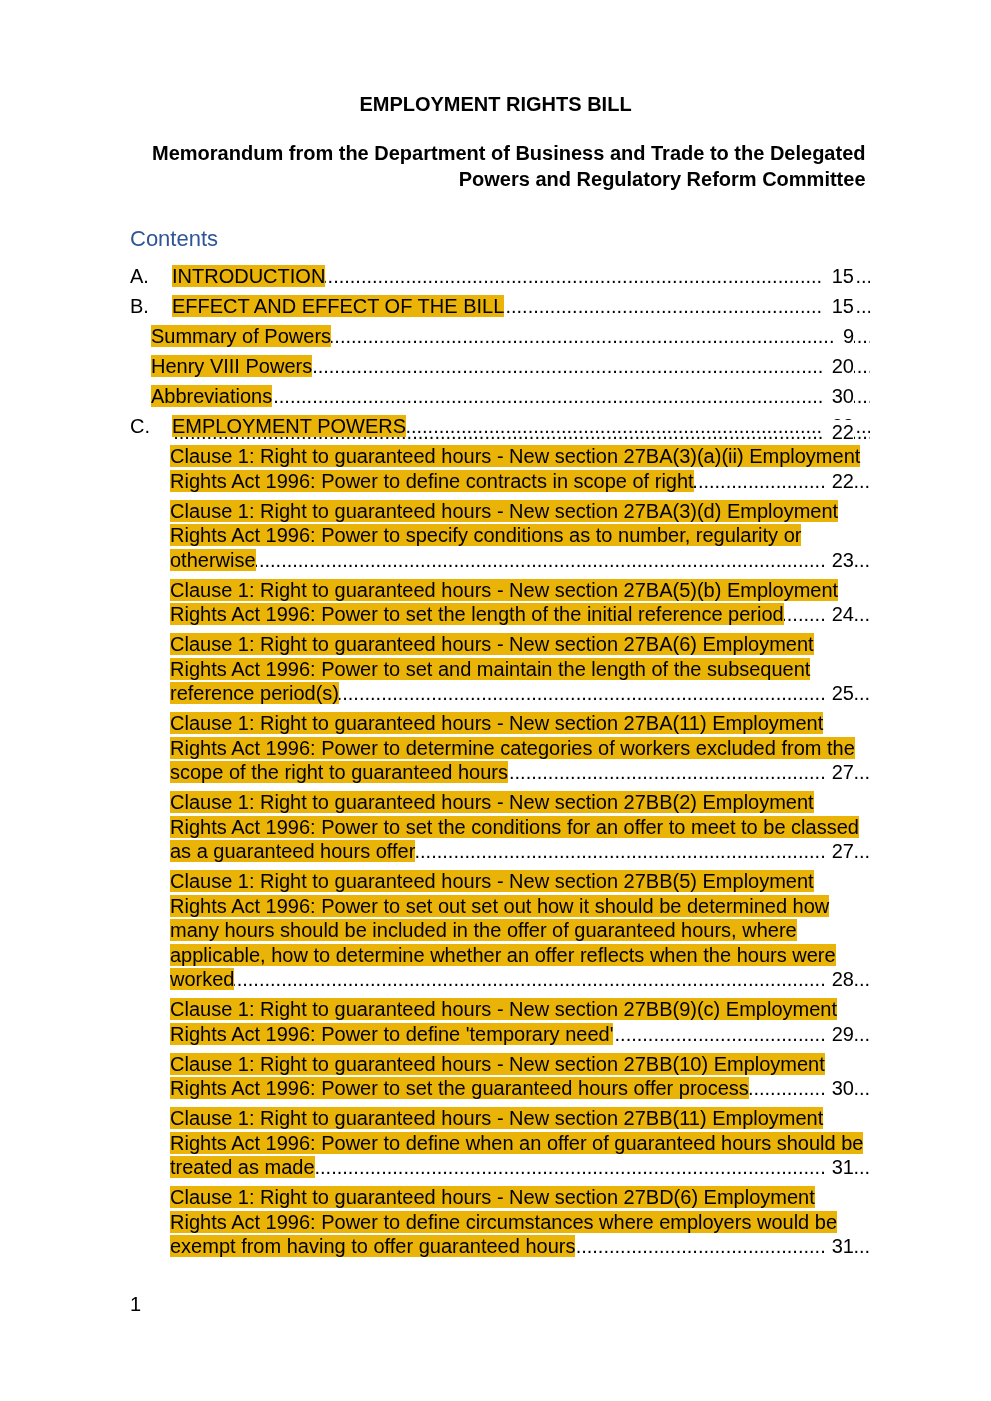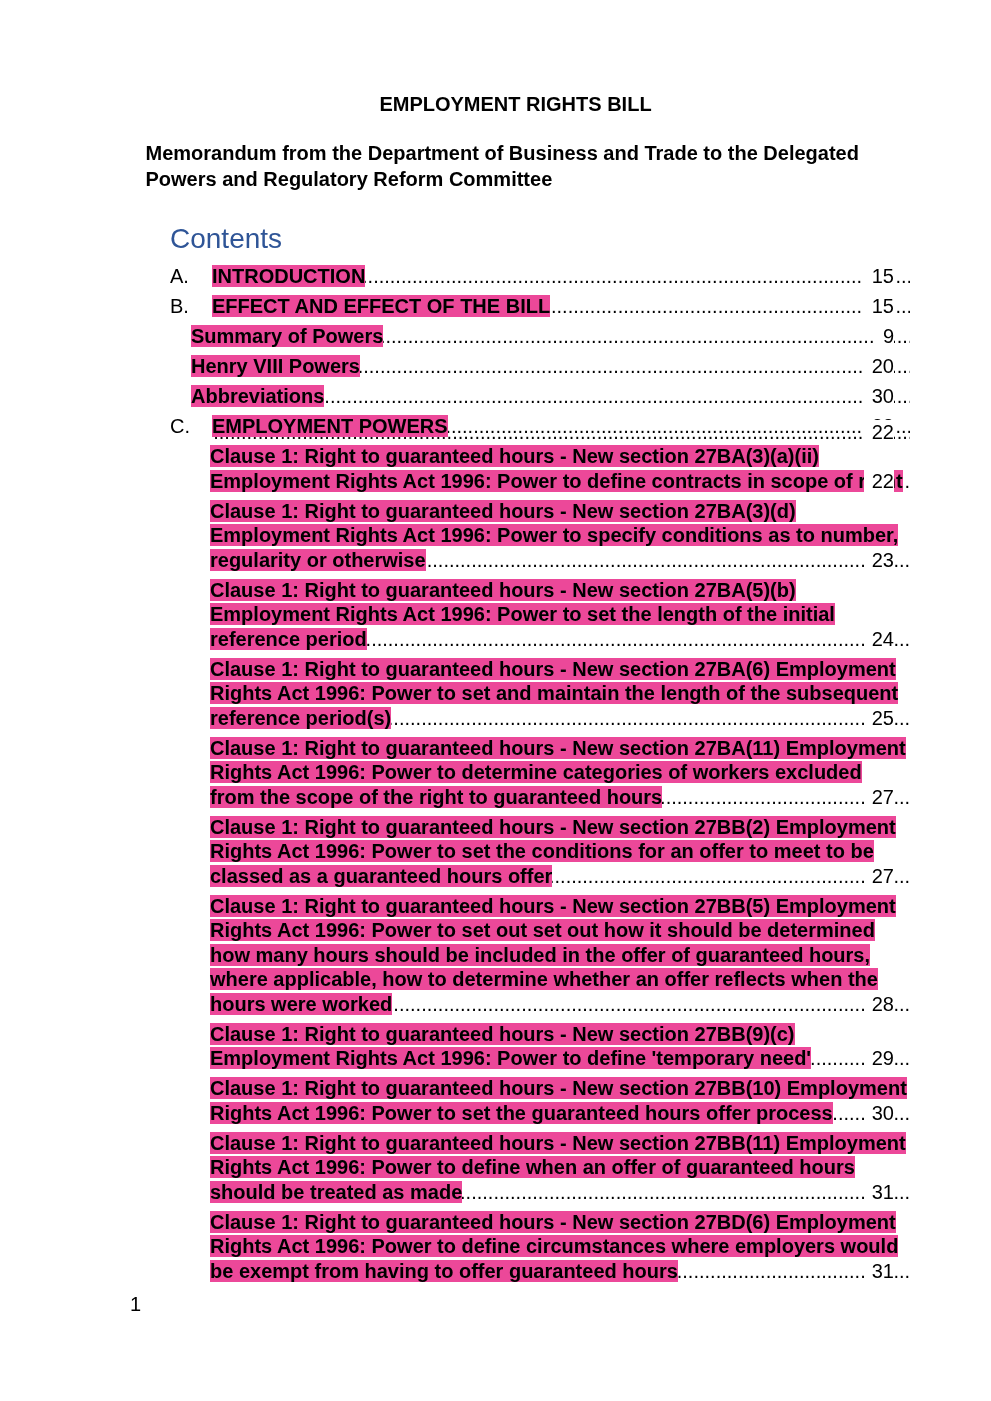--- a/index.html
+++ b/index.html
@@ -6,41 +6,41 @@
   html, body { margin: 0; padding: 0; }
   body {
     width: 991px;
     height: 1401px;
     background: #ffffff;
     color: #000000;
     font-family: "Liberation Sans", sans-serif;
     overflow: hidden;
     position: relative;
   }
-  .page { width: 991px; height: 1401px; position: relative; padding-left: 40px; }
+  .page { width: 991px; height: 1401px; position: relative; }
 
   .doc-title {
     margin: 0;
     padding-top: 92px;
     font-size: 20px;
     font-weight: bold;
     line-height: 24px;
     text-align: center;
   }
   .doc-subtitle {
     margin: 24px auto 16px;
     width: 740px;
     font-size: 20px;
     font-weight: bold;
     line-height: 26px;
-    text-align: left;
+    text-align: right;
   }
   .contents-heading {
     margin: 31px 0 9px 130px;
-    font-size: 28px;
+    font-size: 22px;
     font-weight: 400;
     line-height: 32px;
     color: #2F5597; 
   }
   .toc {
     margin-left: 130px;
     width: 740px;
   }
   .toc-entry {
     position: relative;
@@ -56,22 +56,21 @@
   .prefix {
     display: inline-block;
     width: 42px;
     position: relative;
     z-index: 1;
     background: #ffffff;
   }
   .entry-text {
     position: relative;
     z-index: 1;
-    background: #ec4899;
-    font-weight: bold;
+    background: #eab308;
   }
   .dots {
     position: absolute;
     right: 0;
     bottom: 0;
     height: 24.5px;
     line-height: 24.5px;
     overflow: hidden;
     white-space: nowrap;
     z-index: 0;

